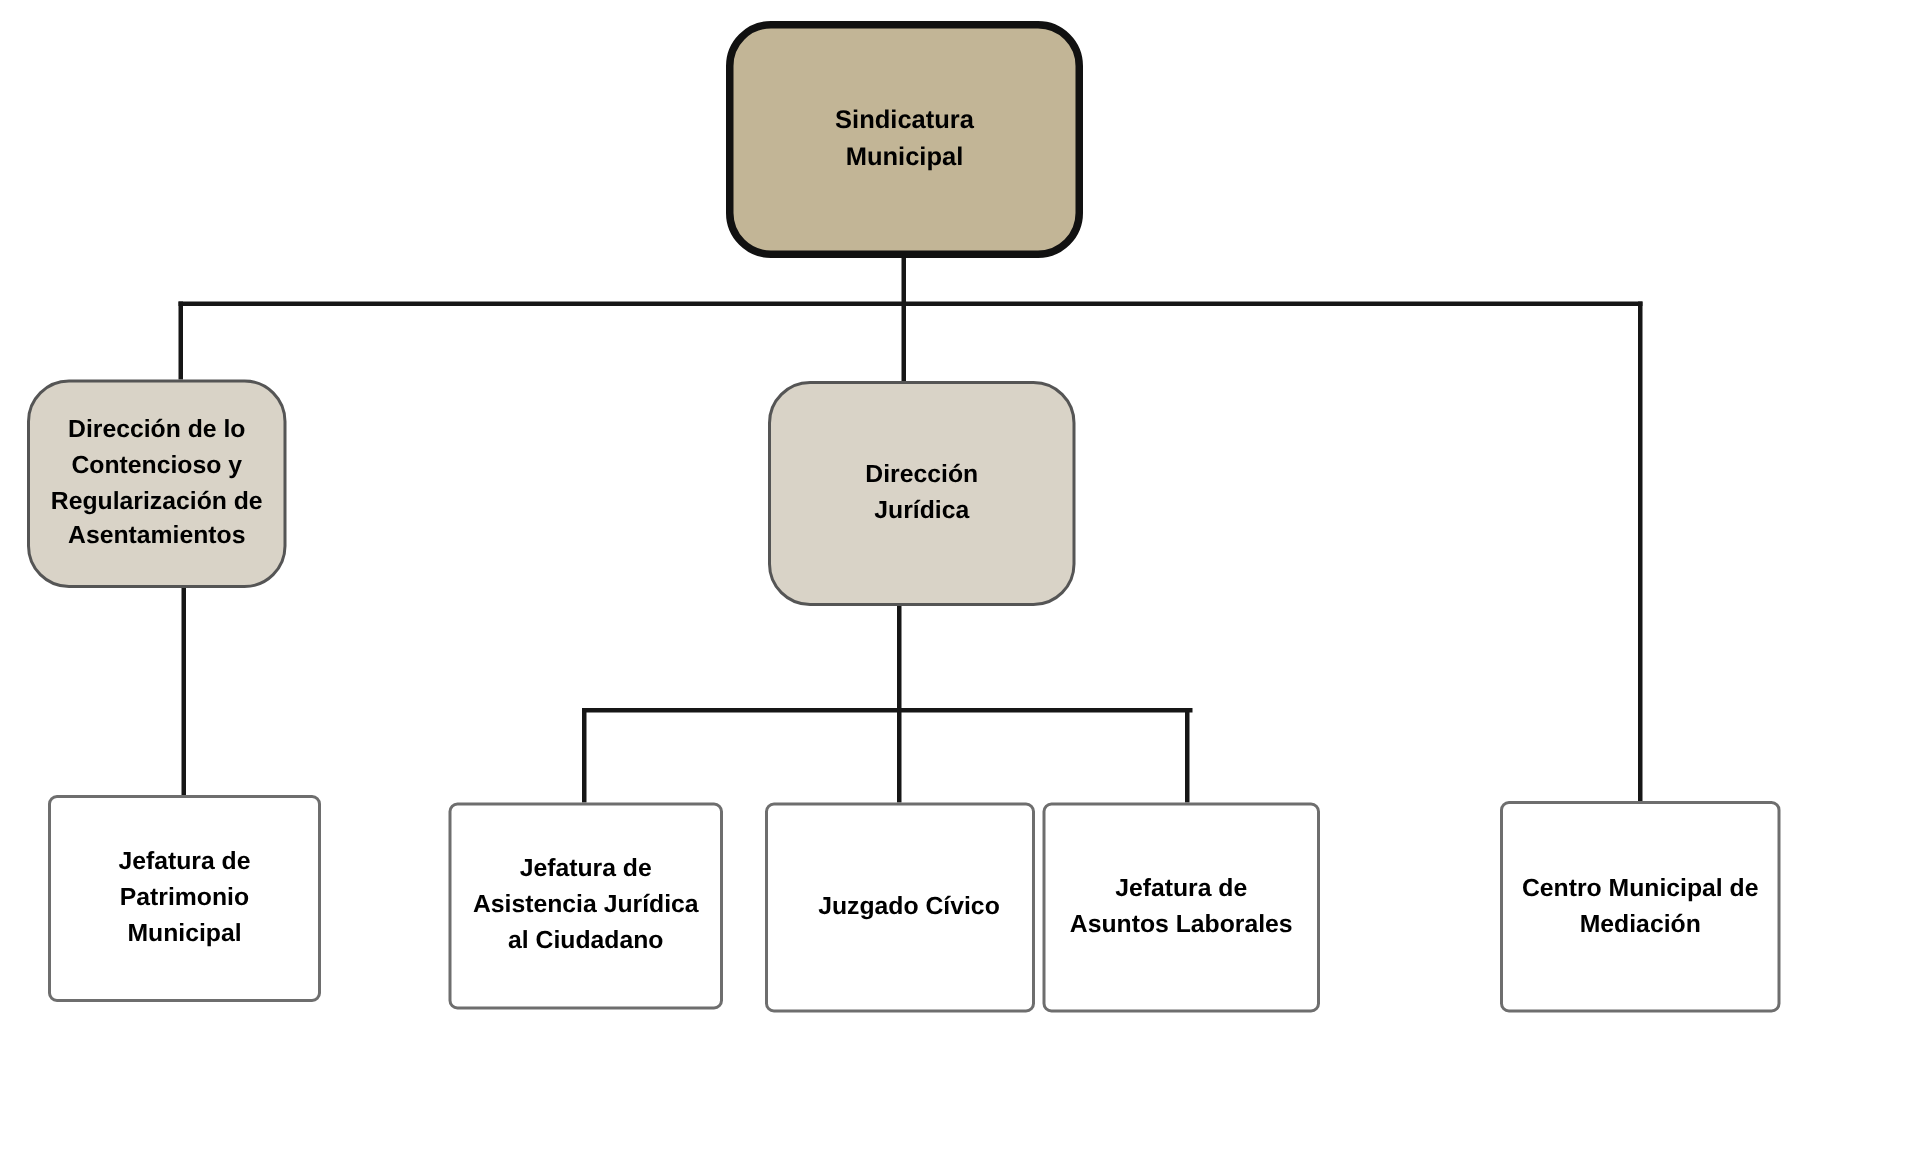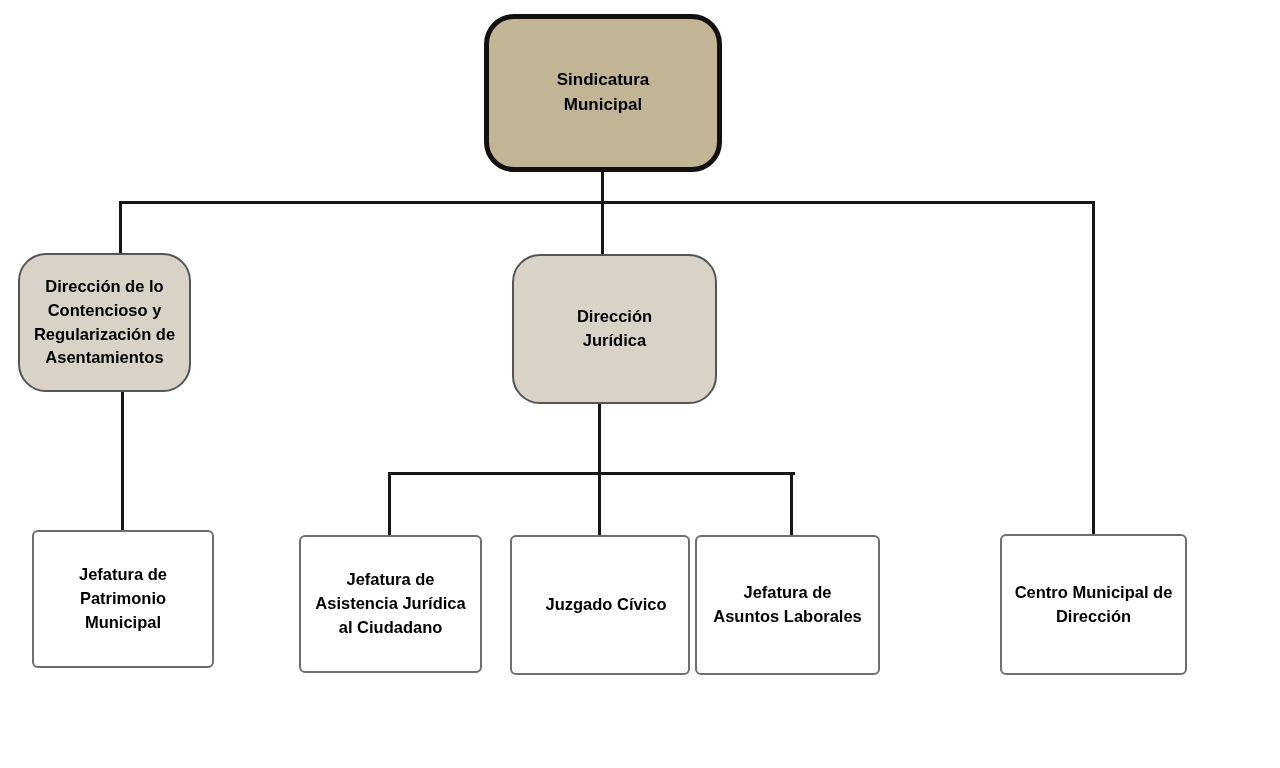--- a/index.html
+++ b/index.html
@@ -125,16 +125,16 @@
     <span class="node-label">Juzgado Cívico</span>
   </div>
 
   <div class="node node-leaf node-laborales">
     <span class="node-label">Jefatura de
 Asuntos Laborales</span>
   </div>
 
   <div class="node node-leaf node-mediacion">
     <span class="node-label">Centro Municipal de
-Dirección</span>
+Mediación</span>
   </div>
 
 </div>
 
 </body></html>

